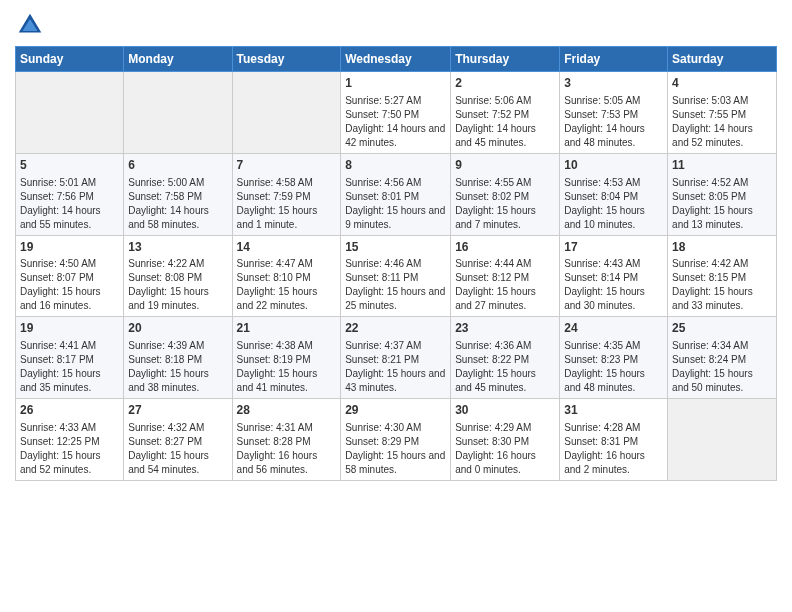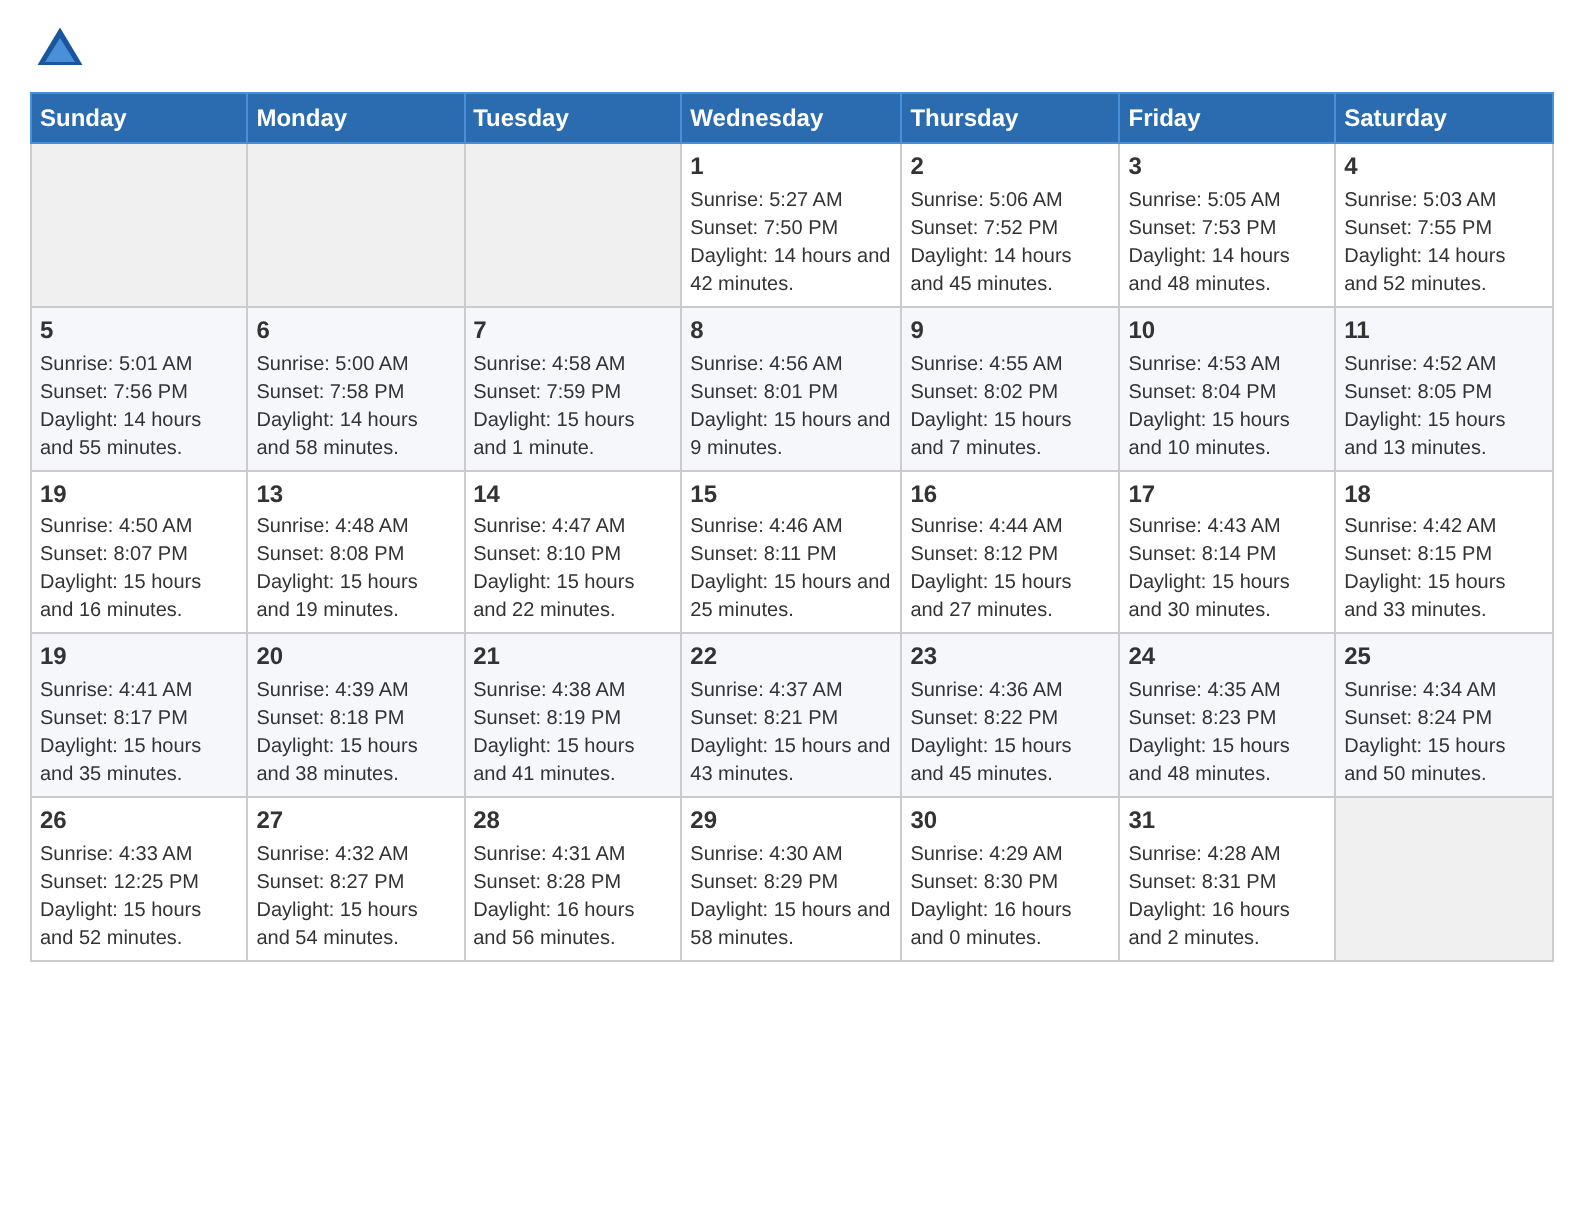--- a/index.html
+++ b/index.html
@@ -163,21 +163,21 @@
           </td>
           <td>
             <div class="cell-content"><span class="day-number">11</span><span>Sunrise: 4:52 AM</span><br><span>Sunset: 8:05 PM</span><br><span>Daylight: 15 hours and 13 minutes.</span></div>
           </td>
         </tr>
         <tr>
           <td>
             <div class="cell-content"><span class="day-number">19</span><span>Sunrise: 4:50 AM</span><br><span>Sunset: 8:07 PM</span><br><span>Daylight: 15 hours and 16 minutes.</span></div>
           </td>
           <td>
-            <div class="cell-content"><span class="day-number">13</span><span>Sunrise: 4:48 AM</span><br><span>Sunset: 8:08 PM</span><br><span>Daylight: 15 hours and 19 minutes.</span></div>
+            <div class="cell-content"><span class="day-number">13</span><span>Sunrise: 4:22 AM</span><br><span>Sunset: 8:08 PM</span><br><span>Daylight: 15 hours and 19 minutes.</span></div>
           </td>
           <td>
             <div class="cell-content"><span class="day-number">14</span><span>Sunrise: 4:47 AM</span><br><span>Sunset: 8:10 PM</span><br><span>Daylight: 15 hours and 22 minutes.</span></div>
           </td>
           <td>
             <div class="cell-content"><span class="day-number">15</span><span>Sunrise: 4:46 AM</span><br><span>Sunset: 8:11 PM</span><br><span>Daylight: 15 hours and 25 minutes.</span></div>
           </td>
           <td>
             <div class="cell-content"><span class="day-number">16</span><span>Sunrise: 4:44 AM</span><br><span>Sunset: 8:12 PM</span><br><span>Daylight: 15 hours and 27 minutes.</span></div>
           </td>

